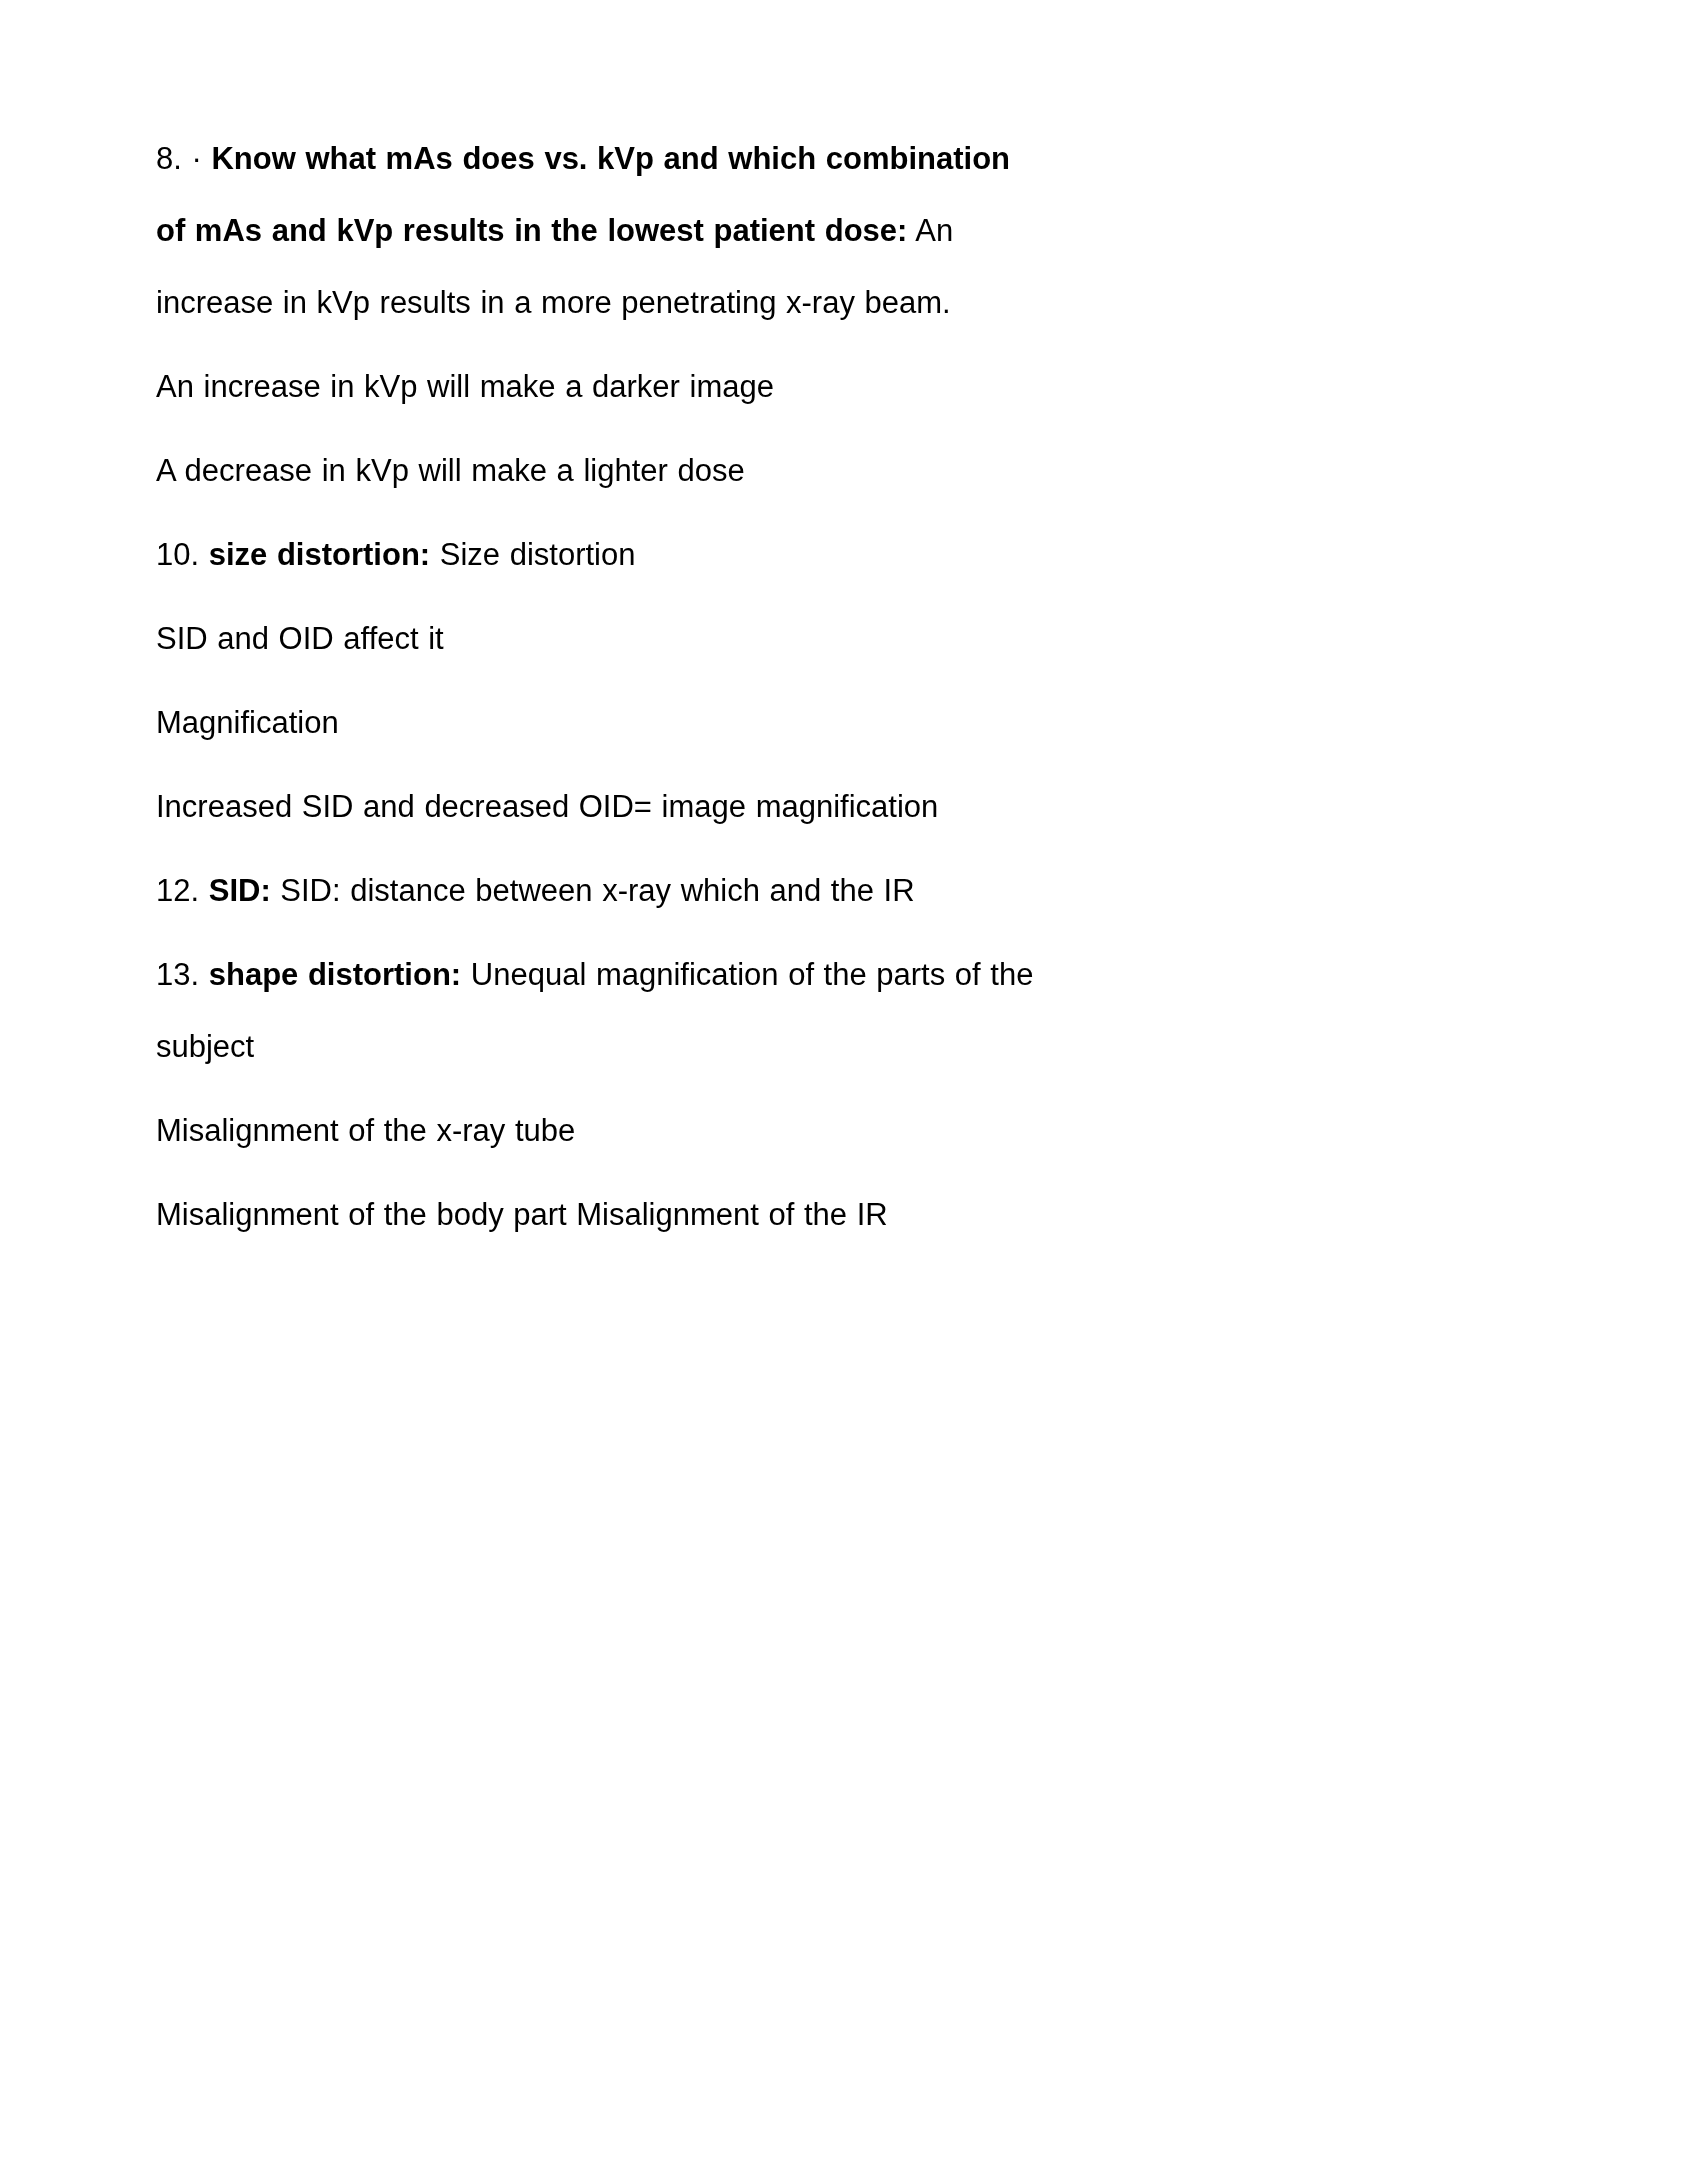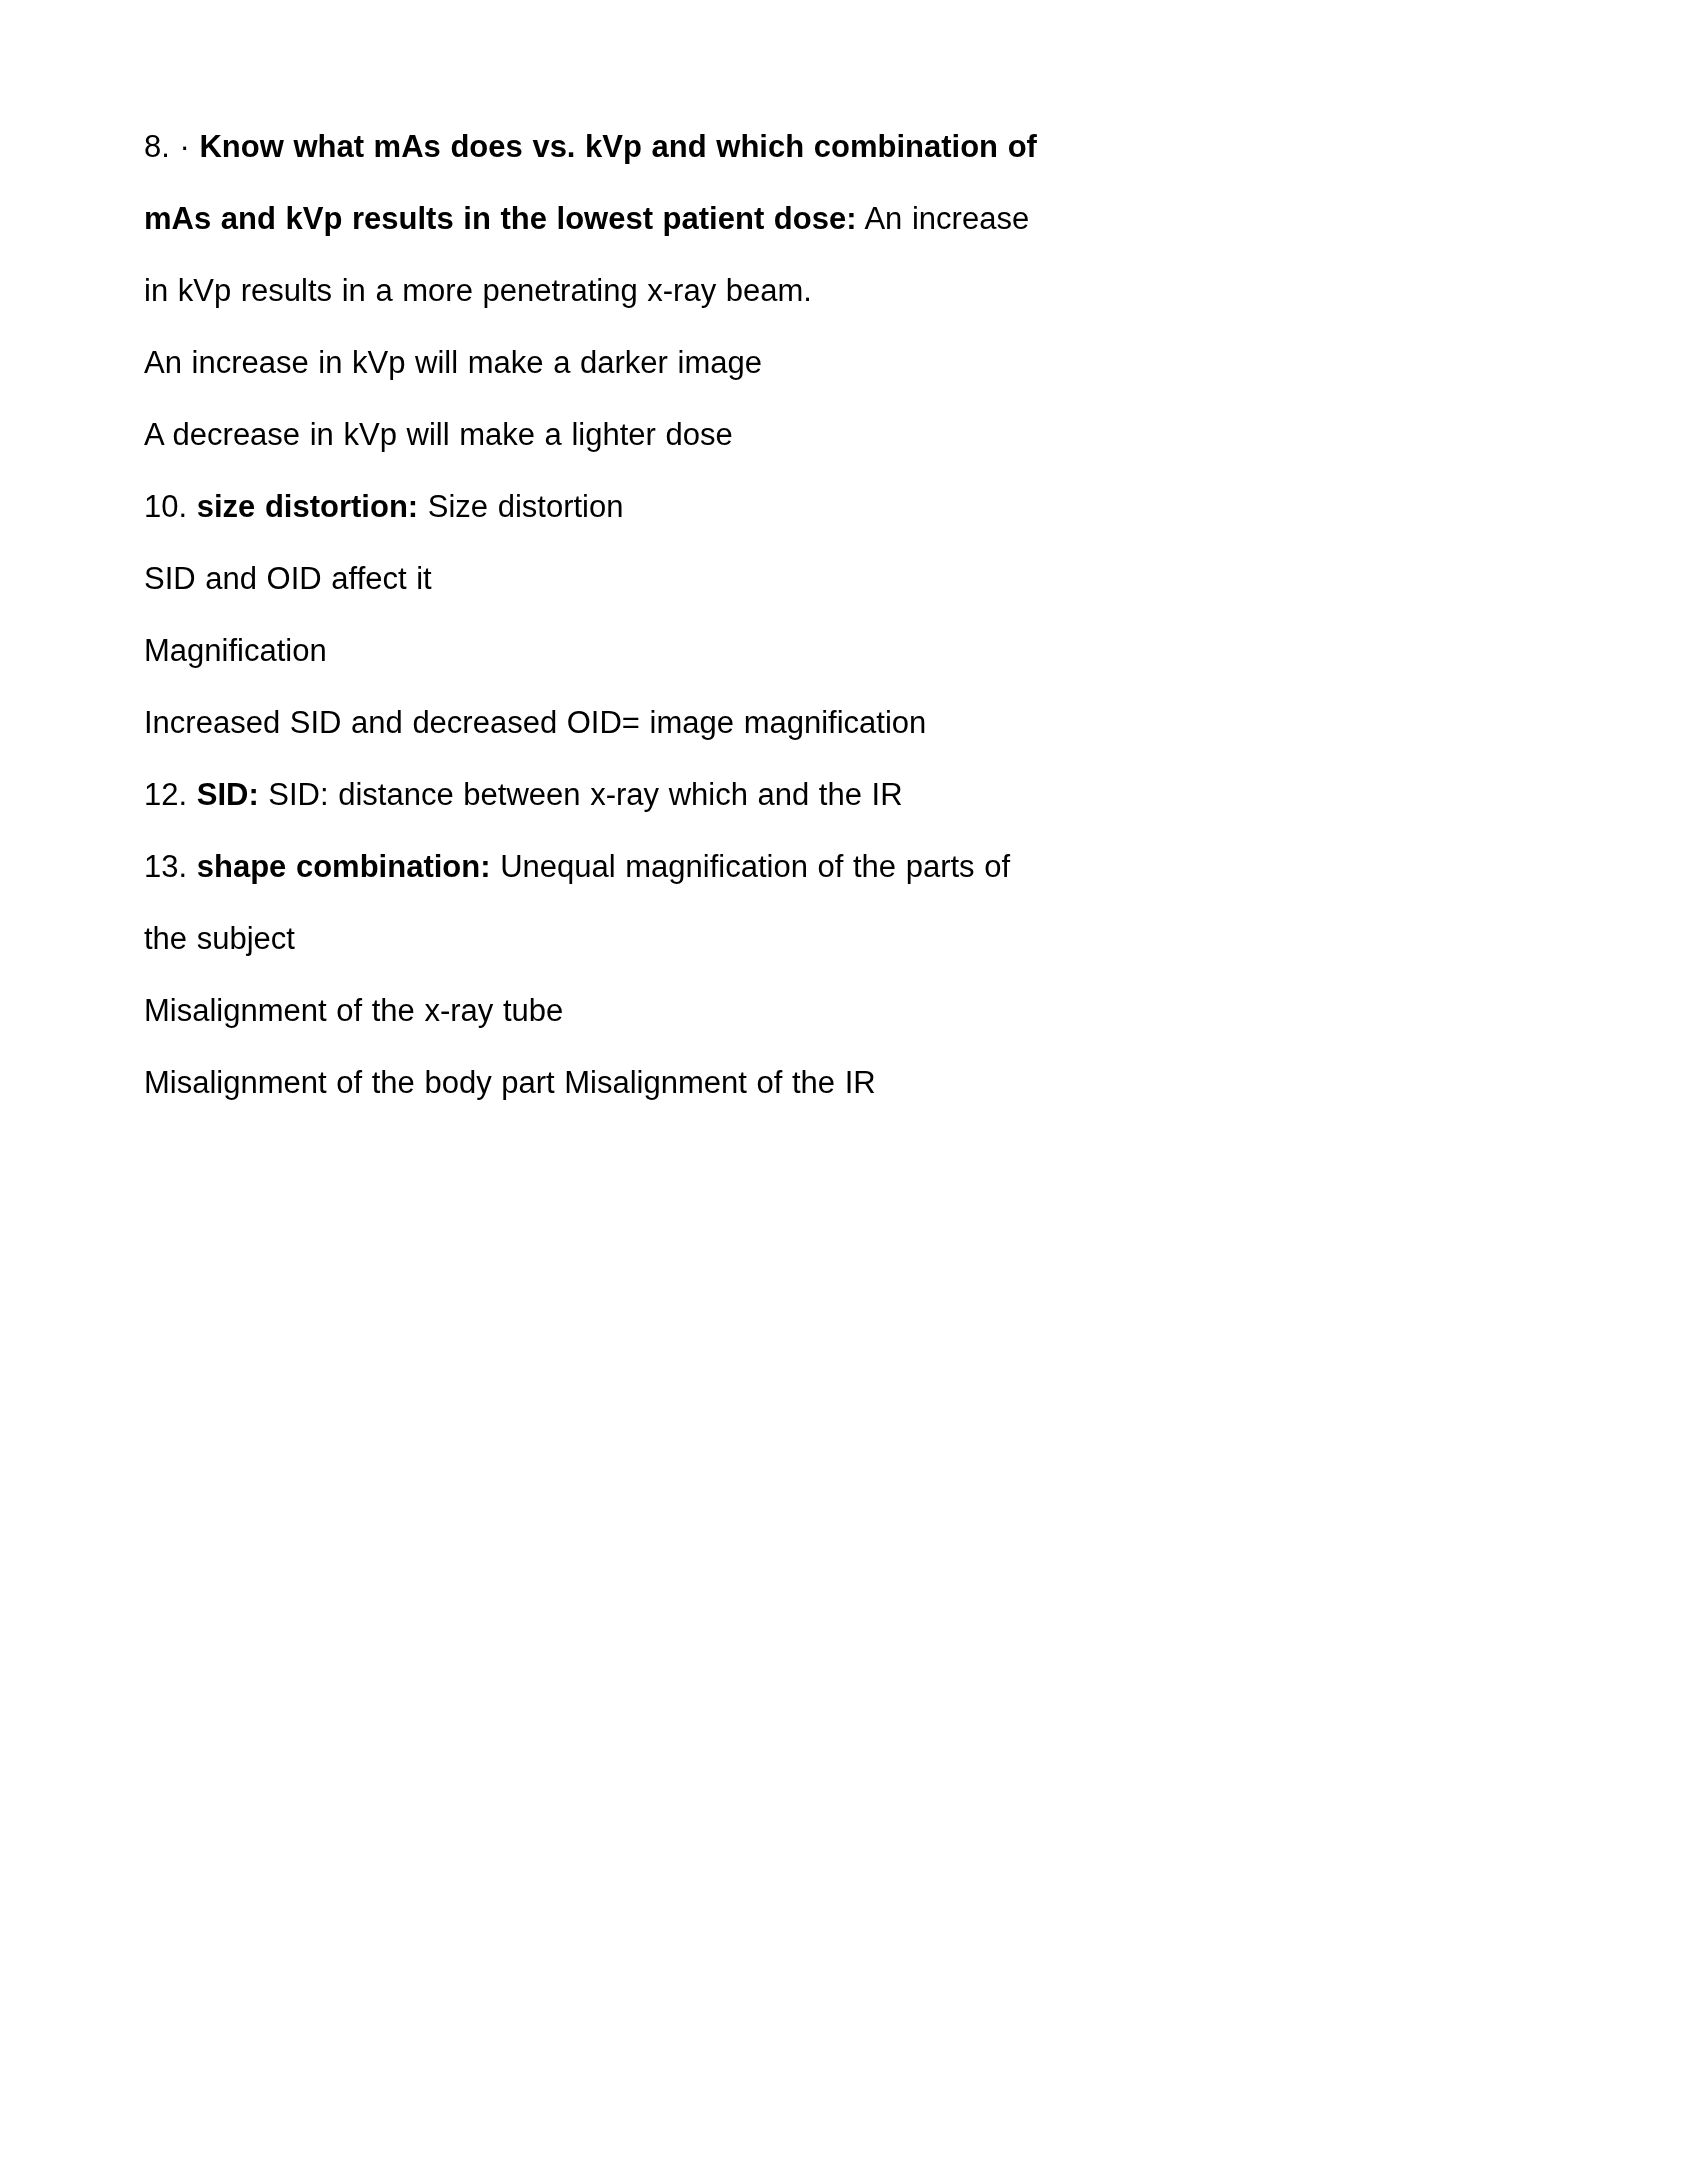--- a/index.html
+++ b/index.html
@@ -17,21 +17,21 @@
     overflow: hidden;
     box-sizing: border-box;
   }
   .content {
     position: absolute;
     left: 144px;
     top: 111px;
     width: 911px;
   }
   .content p {
-    margin: 0;
+    margin: 12px;
     padding: 0;
     font-size: 31px;
     line-height: 72px;
     font-weight: 400;
     color: #000000;
     word-spacing: 1px;
   }
   .content p .bold {
     font-weight: 700;
   }
@@ -54,21 +54,21 @@
 
     <p><span>SID and OID affect it</span></p>
 
     <p><span>Magnification</span></p>
 
     <p><span>Increased SID and decreased OID= image magnification</span></p>
 
 
     <p><span>12. </span><span class="bold">SID:</span><span> SID: distance between x-ray which and the IR</span></p>
 
-    <p><span>13. </span><span class="bold">shape combination:</span><span> Unequal magnification of the parts of the subject</span></p>
+    <p><span>13. </span><span class="bold">shape distortion:</span><span> Unequal magnification of the parts of the subject</span></p>
 
     <p><span>Misalignment of the x-ray tube</span></p>
 
     <p><span>Misalignment of the body part Misalignment of the IR</span></p>
 
   </div>
 </div>
 
 
 </body></html>

